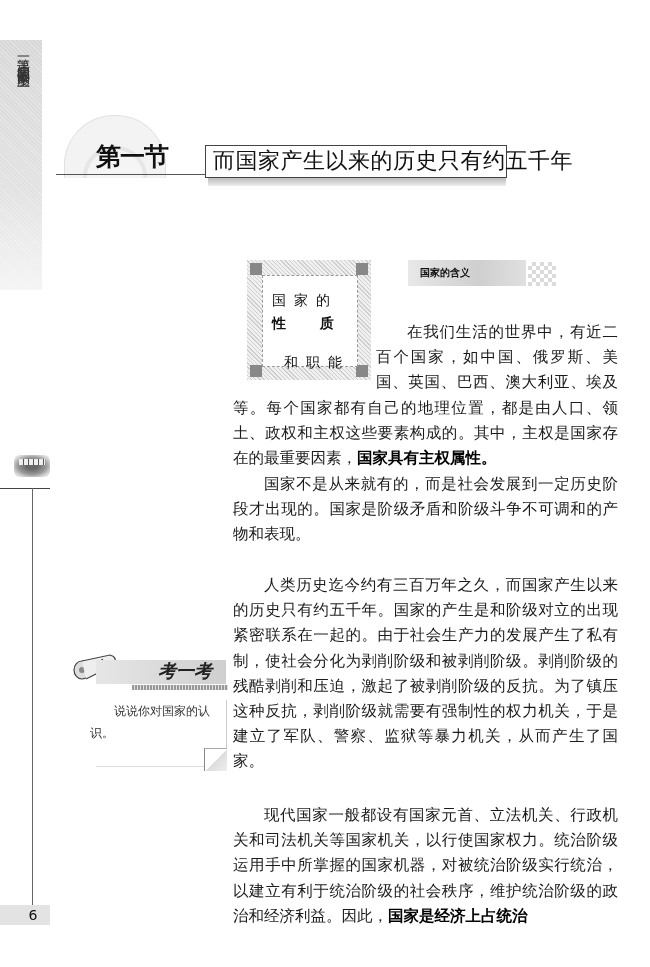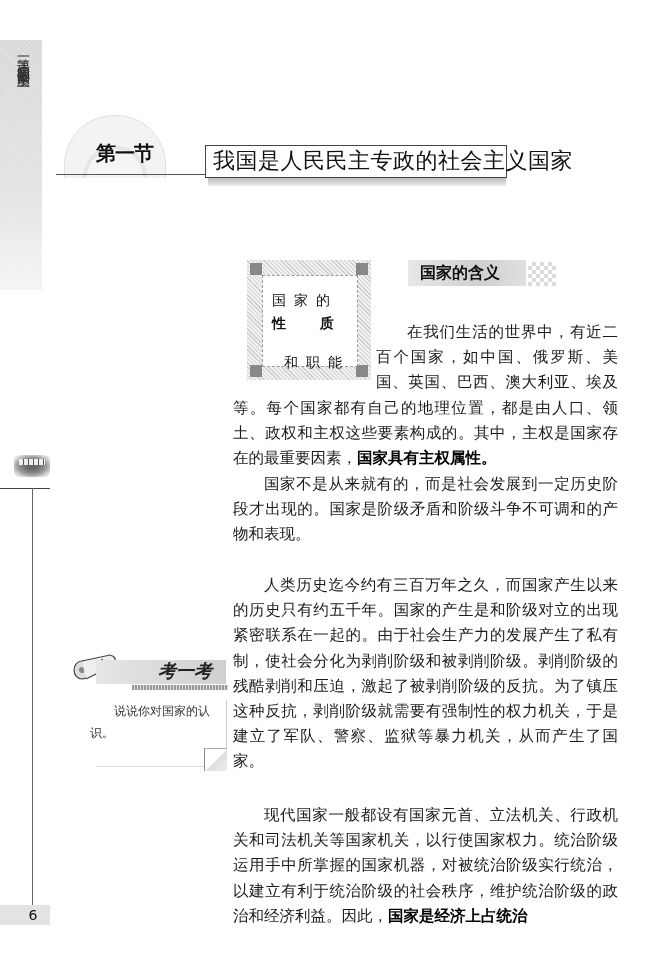--- a/index.html
+++ b/index.html
@@ -25,21 +25,21 @@
 
   .page-num-band { left:0; top:905px; width:50px; height:20px;
     background:#e3e3e3; }
   .page-num { left:26px; top:905px; width:14px; height:20px; font-family:"DejaVu Sans","Liberation Sans",sans-serif;
     font-size:14px; line-height:20px; text-align:center; color:#111; }
 
   
   .medallion { left:64px; top:115px; width:100px; height:62px; border-radius:50px 50px 0 0;
     background:radial-gradient(circle at 50% 100%, #f4f4f4 0 35%, #e4e4e4 36% 40%, #f2f2f2 41% 100%);
     border:1px solid #ddd; border-bottom:none; opacity:0.9; }
-  .section-num { left:96px; top:140px; font-size:20px; font-weight:bold; letter-spacing:-1px; color:#111;
+  .section-num { left:96px; top:140px; font-size:25px; font-weight:bold; letter-spacing:-1px; color:#111;
     font-family:"DejaVu Serif","Liberation Serif",serif; }
   .header-line { left:56px; top:174px; width:152px; height:1px; background:#555; }
   .title-box { left:205px; top:145px; width:300px; height:31px; border:1px solid #444; background:#fff; }
   .title-shadow { left:208px; top:178px; width:298px; height:8px;
     background:linear-gradient(180deg,#bbb,#eee); }
   .title-text { left:213px; top:146px; font-family:"DejaVu Sans","Liberation Sans",sans-serif;
     font-size:22px; line-height:30px; color:#111; white-space:nowrap; letter-spacing:0.5px; }
 
   
   .topic-box { left:247px; top:260px; width:124px; height:120px;
@@ -48,21 +48,21 @@
   .topic-inner { left:262px; top:275px; width:94px; height:90px; background:#fff;
     border:1px dashed #999; }
   .topic-line { left:272px; font-size:14px; line-height:20px; color:#111; letter-spacing:8px; white-space:pre;
     font-family:"DejaVu Serif","Liberation Serif",serif; }
 
   
   .subhead-bg { left:408px; top:260px; width:118px; height:26px;
     background:linear-gradient(90deg,#e8e8e8,#cfcfcf 60%,#e0e0e0); }
   .subhead-dots { left:528px; top:262px; width:28px; height:24px;
     background:repeating-conic-gradient(#ccc 0 25%, transparent 0 50%) 0 0/8px 8px; opacity:0.7; }
-  .subhead { left:420px; top:262px; font-size:16px; line-height:22px; color:#111; font-weight:bold; }
+  .subhead { left:420px; top:262px; font-size:10px; line-height:22px; color:#111; font-weight:bold; }
 
   
   .para { left:233px; width:385px; font-size:15.5px; line-height:25.2px; color:#1b1b1b; text-align:justify; }
   .para p { margin:0; }
   .indent { text-indent:2em; }
   .bold-sans { font-family:"DejaVu Sans","Liberation Sans",sans-serif; font-weight:bold; color:#000; }
 
   
   .think-scroll { left:72px; top:653px; width:48px; height:30px; }
   .think-banner { left:96px; top:660px; width:130px; height:24px;
@@ -89,21 +89,21 @@
 <div class="abs margin-vline"></div>
 
 <div class="abs page-num-band"></div>
 <div class="abs page-num">6</div>
 
 <div class="abs medallion"></div>
 <div class="abs section-num">第一节</div>
 <div class="abs header-line"></div>
 <div class="abs title-shadow"></div>
 <div class="abs title-box"></div>
-<div class="abs title-text">我国是人民民主专政的社会主义国家</div>
+<div class="abs title-text">而国家产生以来的历史只有约五千年</div>
 
 <div class="abs topic-box"></div>
 <div class="abs topic-corner" style="left:250px;top:263px;"></div>
 <div class="abs topic-corner" style="left:356px;top:263px;"></div>
 <div class="abs topic-corner" style="left:250px;top:365px;"></div>
 <div class="abs topic-corner" style="left:356px;top:365px;"></div>
 <div class="abs topic-inner"></div>
 <div class="abs topic-line" style="top:290px;">国家的</div>
 <div class="abs topic-line" style="top:313px;font-weight:bold;">性  质</div>
 <div class="abs topic-line" style="top:352px;margin-left:12px;">和职能</div>

